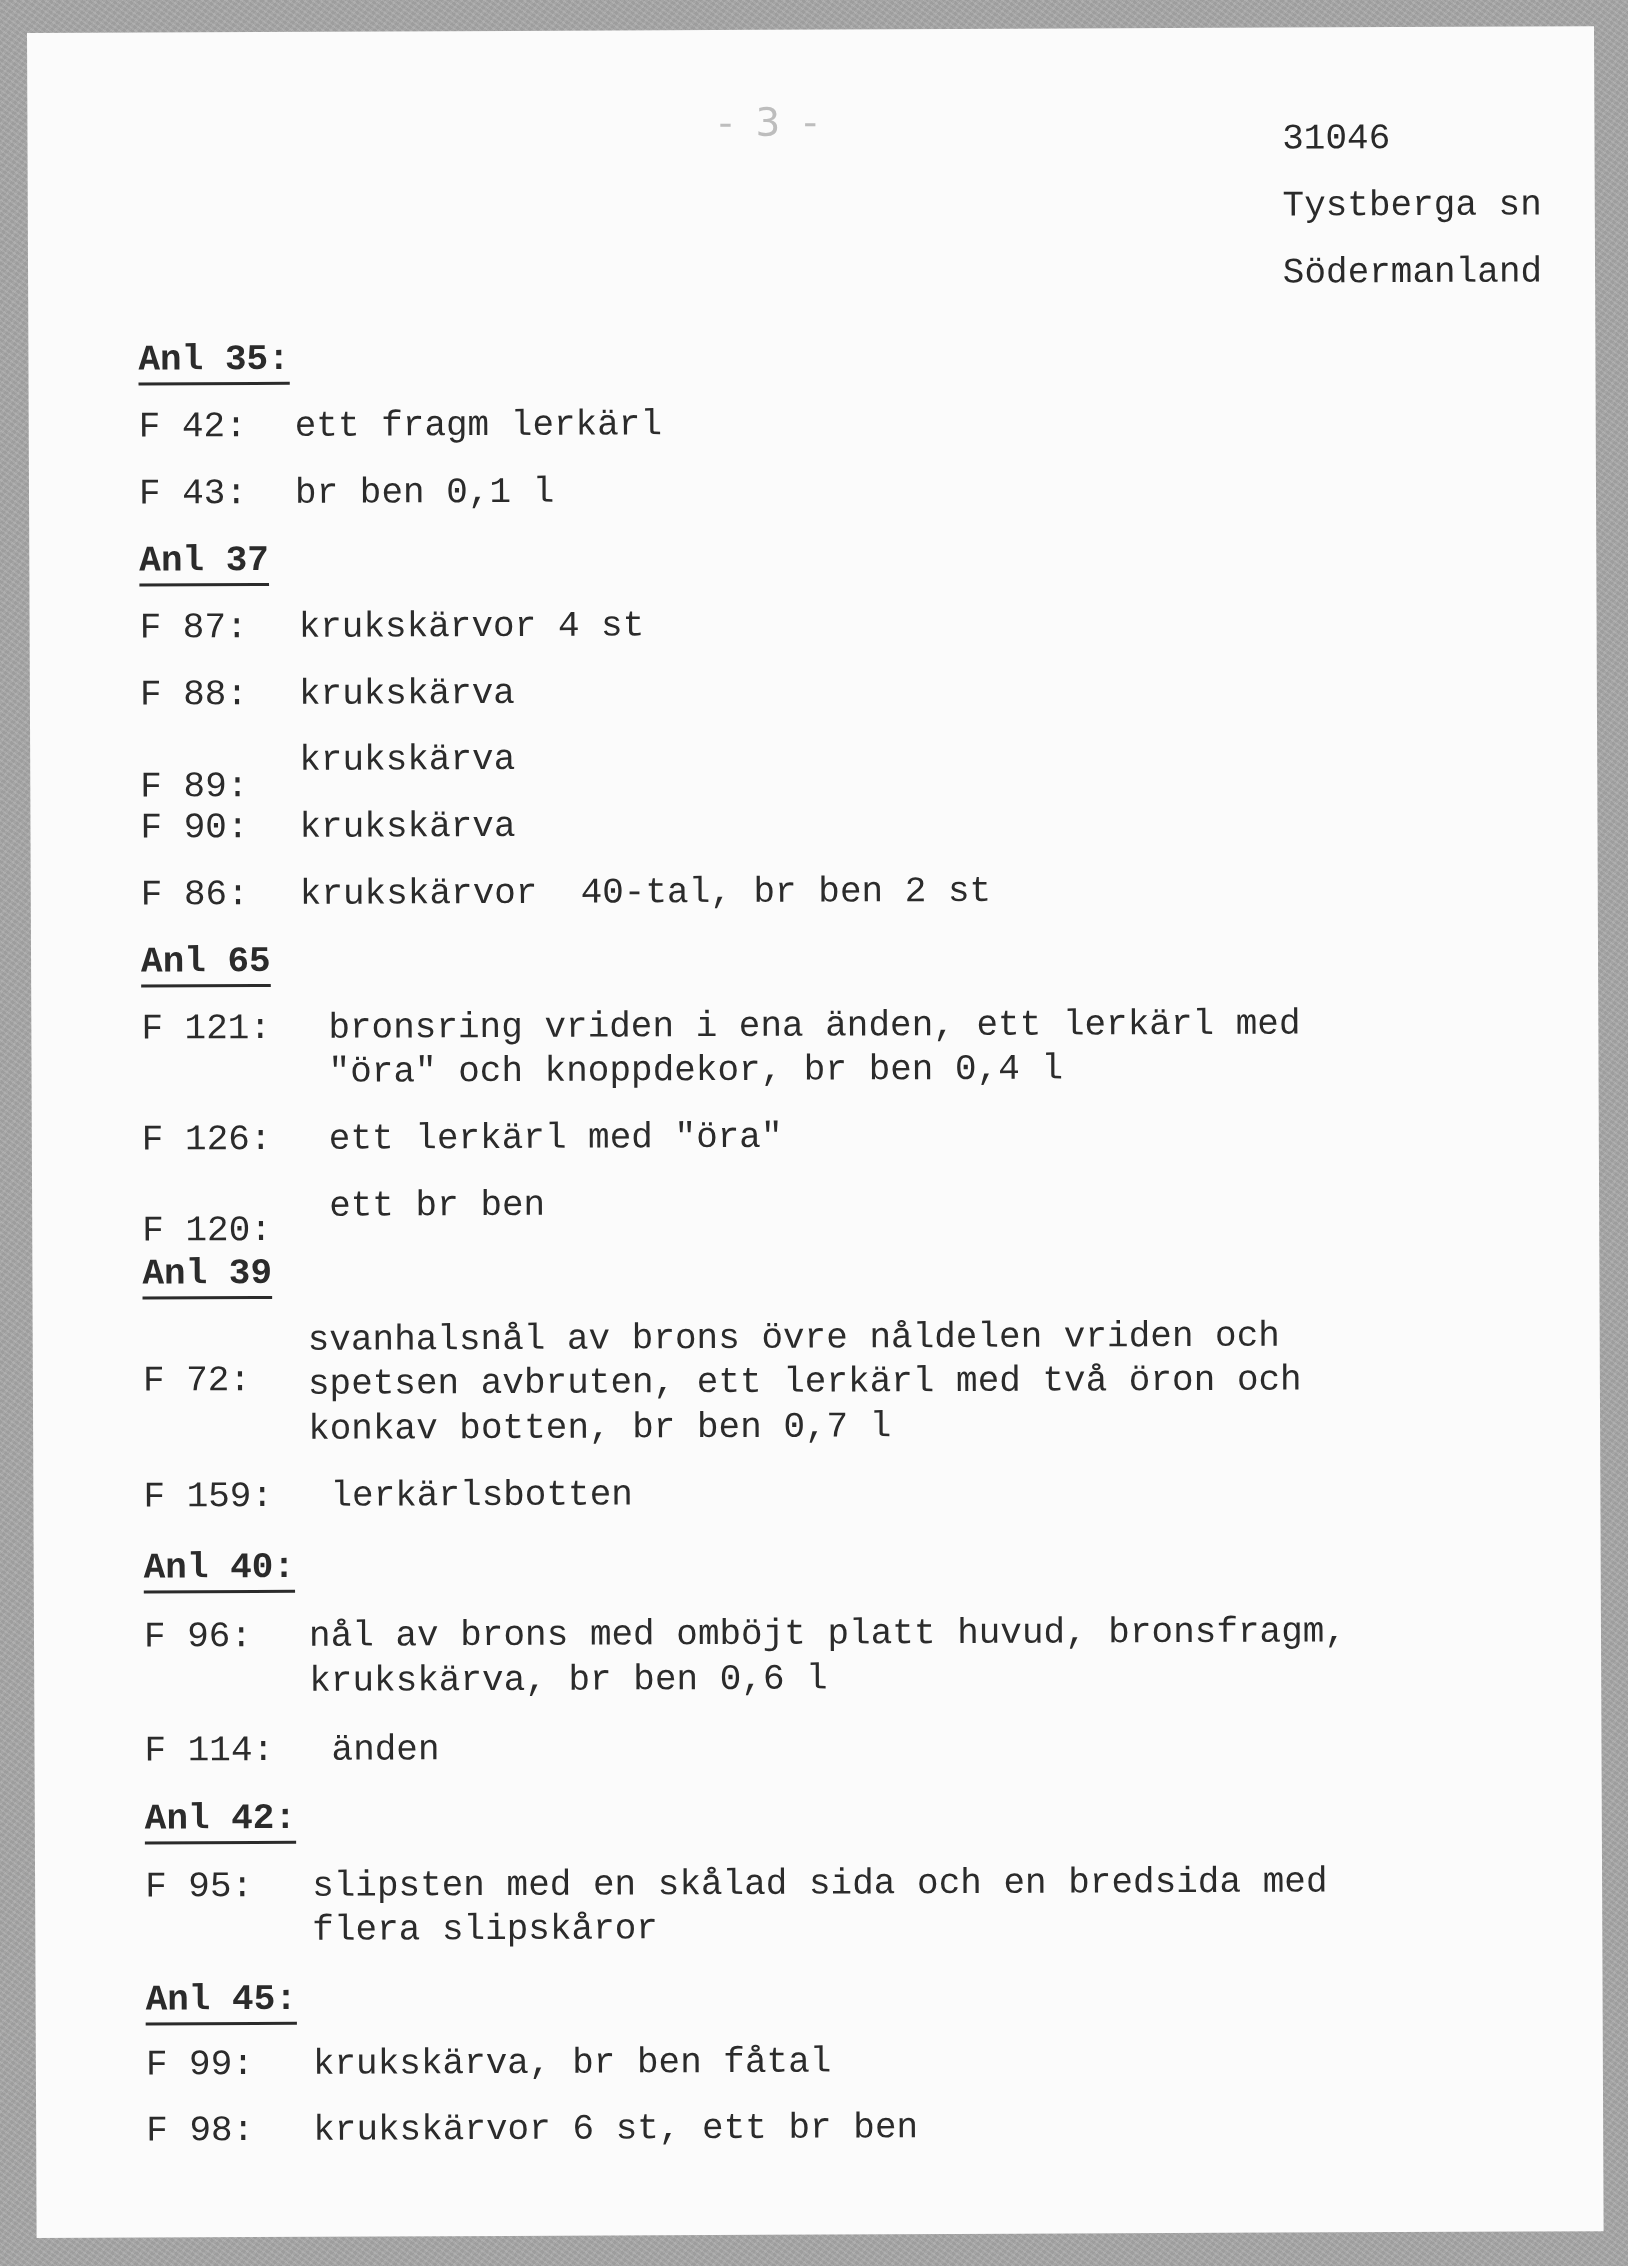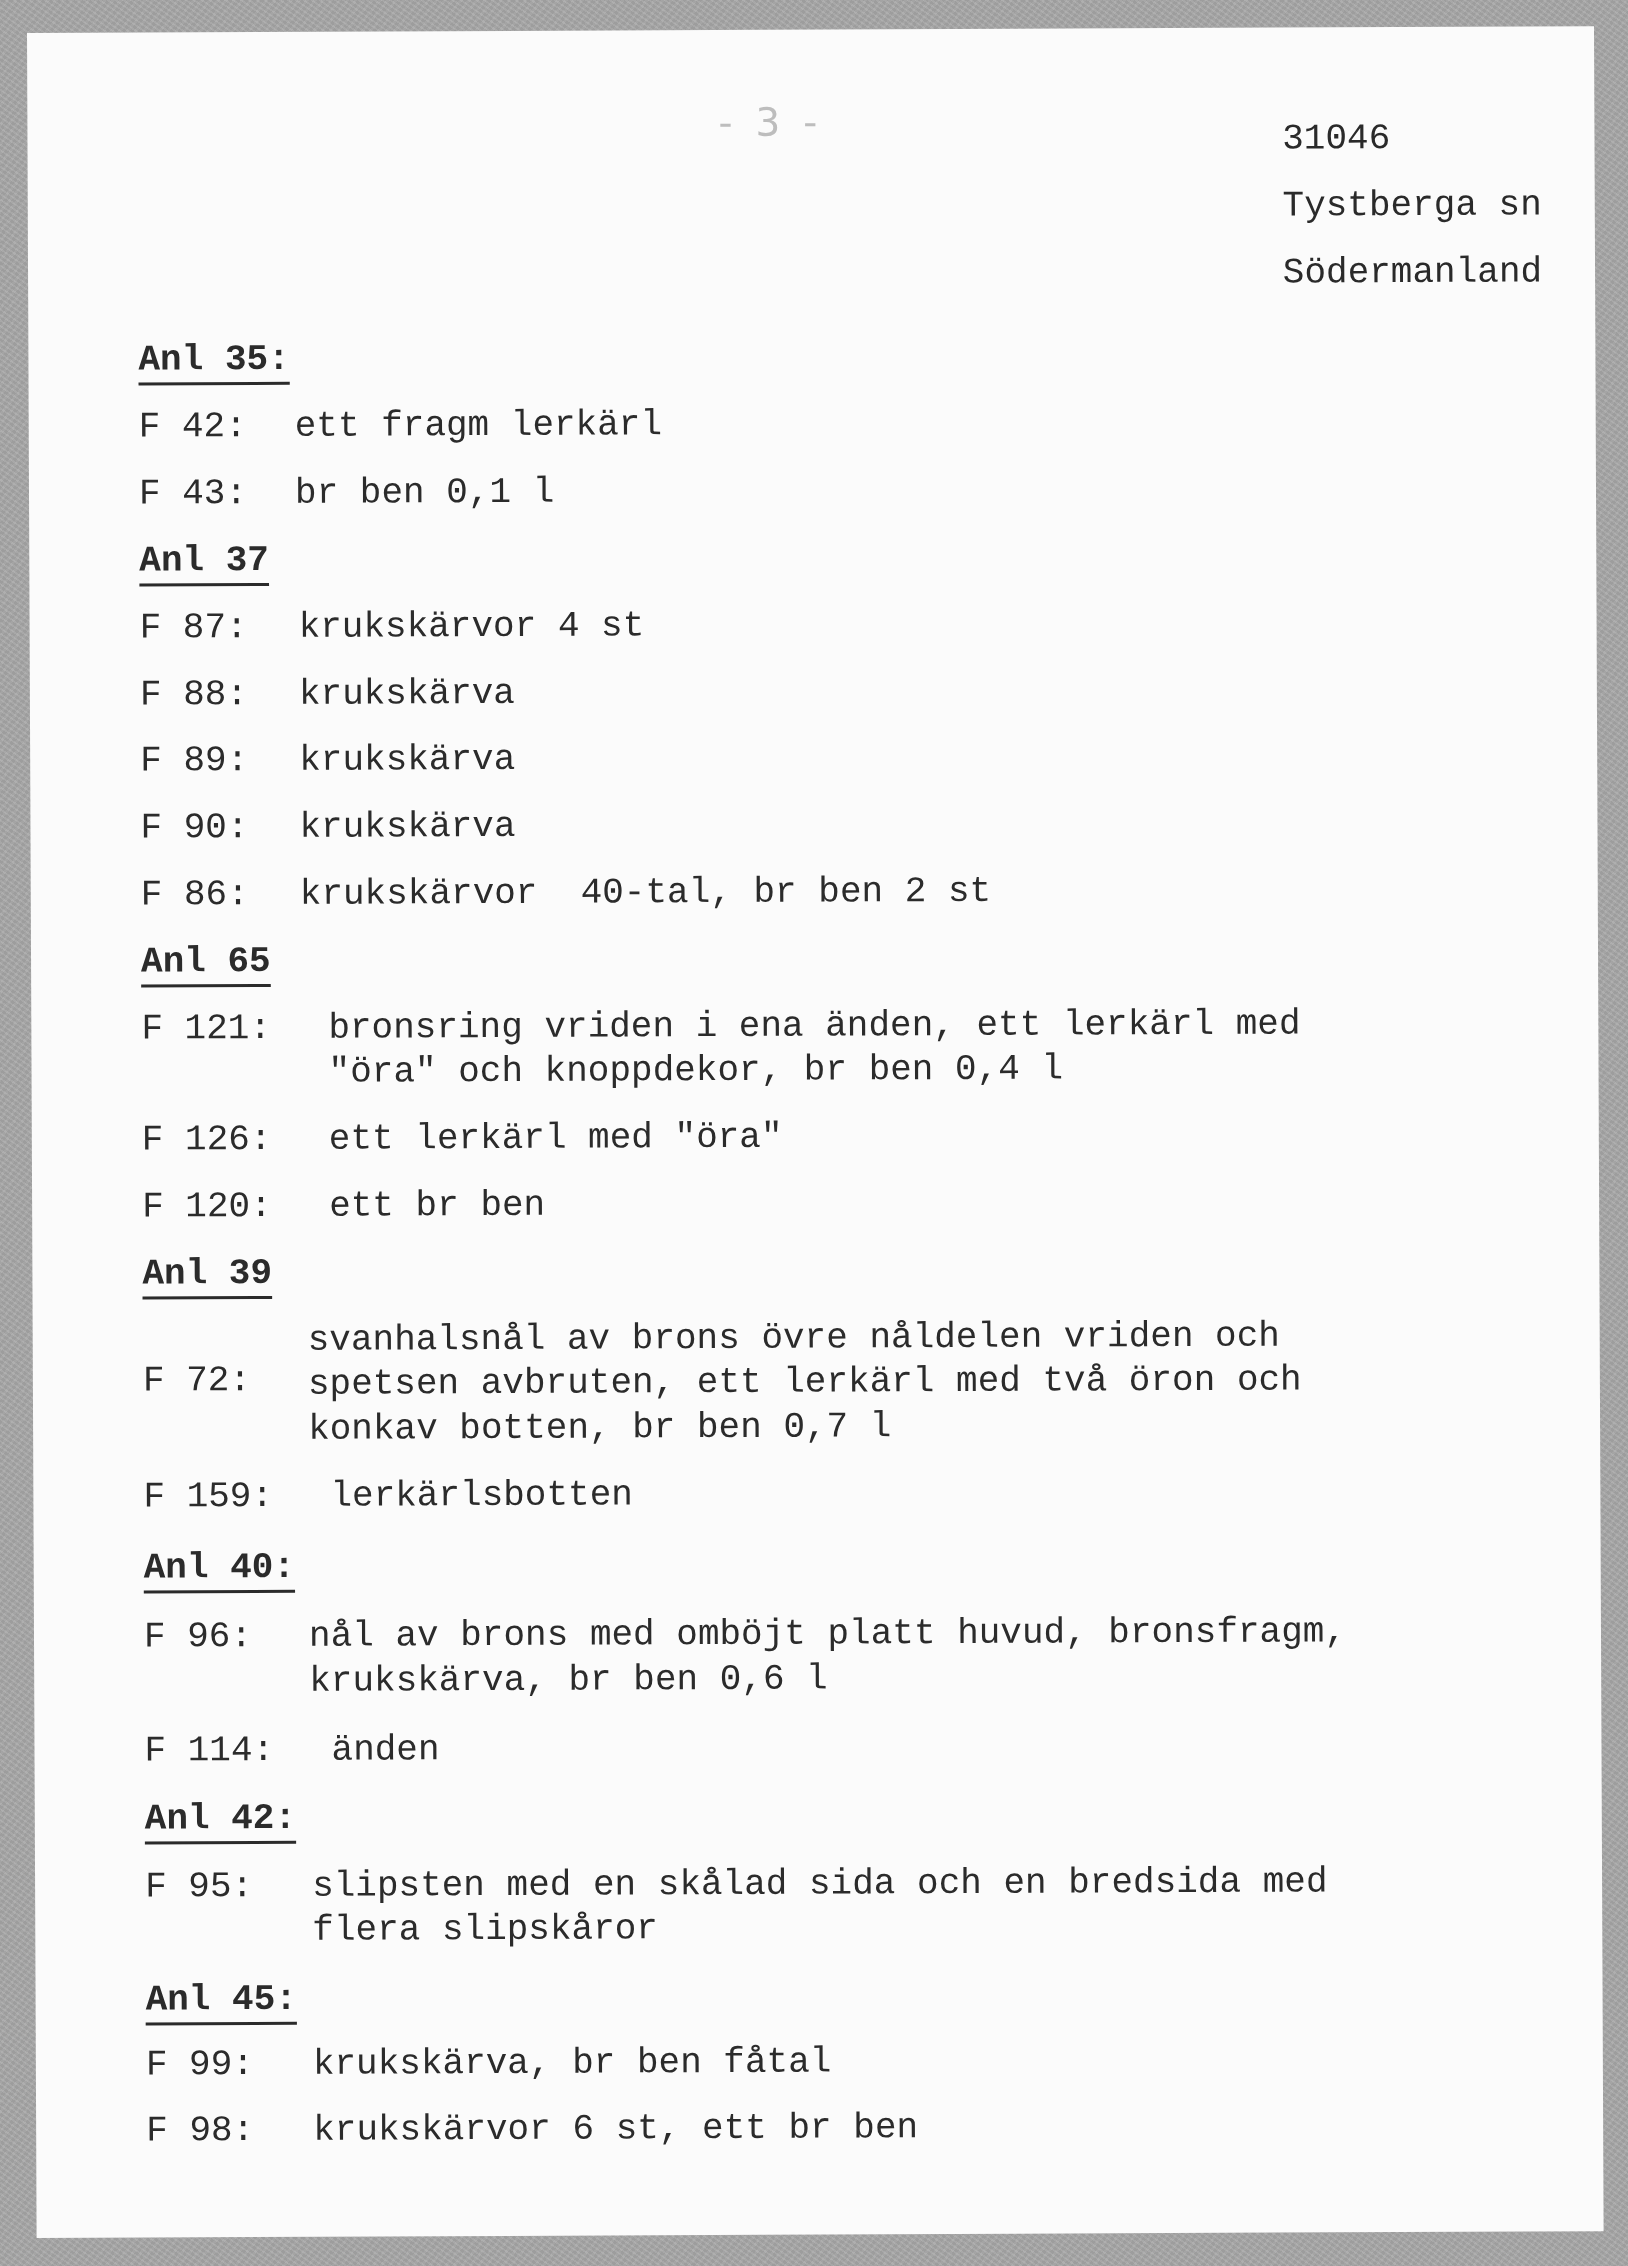--- a/index.html
+++ b/index.html
@@ -61,34 +61,34 @@
     <div class="line" style="top:374px">F 42:</div>
     <div class="line" style="top:374px;left:156px">ett fragm lerkärl</div>
     <div class="line" style="top:441px">F 43:</div>
     <div class="line" style="top:441px;left:156px">br ben 0,1 l</div>
 
     <div class="line anl" style="top:508px">Anl 37</div>
     <div class="line" style="top:575px">F 87:</div>
     <div class="line" style="top:575px;left:159px">krukskärvor 4 st</div>
     <div class="line" style="top:642px">F 88:</div>
     <div class="line" style="top:642px;left:159px">krukskärva</div>
-    <div class="line" style="top:708px">F 89:</div>
+    <div class="line" style="top:734px">F 89:</div>
     <div class="line" style="top:708px;left:159px">krukskärva</div>
     <div class="line" style="top:775px">F 90:</div>
     <div class="line" style="top:775px;left:159px">krukskärva</div>
     <div class="line" style="top:842px">F 86:</div>
     <div class="line" style="top:842px;left:159px">krukskärvor  40-tal, br ben 2 st</div>
 
     <div class="line anl" style="top:909px">Anl 65</div>
     <div class="line" style="top:976px">F 121:</div>
     <div class="line" style="top:976px;left:187px">bronsring vriden i ena änden, ett lerkärl med</div>
     <div class="line" style="top:1020px;left:187px">"öra" och knoppdekor, br ben 0,4 l</div>
     <div class="line" style="top:1087px">F 126:</div>
     <div class="line" style="top:1087px;left:187px">ett lerkärl med "öra"</div>
-    <div class="line" style="top:1154px">F 120:</div>
+    <div class="line" style="top:1178px">F 120:</div>
     <div class="line" style="top:1154px;left:187px">ett br ben</div>
 
     <div class="line anl" style="top:1221px">Anl 39</div>
     <div class="line" style="top:1328px">F 72:</div>
     <div class="line" style="top:1288px;left:165px">svanhalsnål av brons övre nåldelen vriden och</div>
     <div class="line" style="top:1332px;left:165px">spetsen avbruten, ett lerkärl med två öron och</div>
     <div class="line" style="top:1377px;left:165px">konkav botten, br ben 0,7 l</div>
     <div class="line" style="top:1444px">F 159:</div>
     <div class="line" style="top:1444px;left:187px">lerkärlsbotten</div>
 

